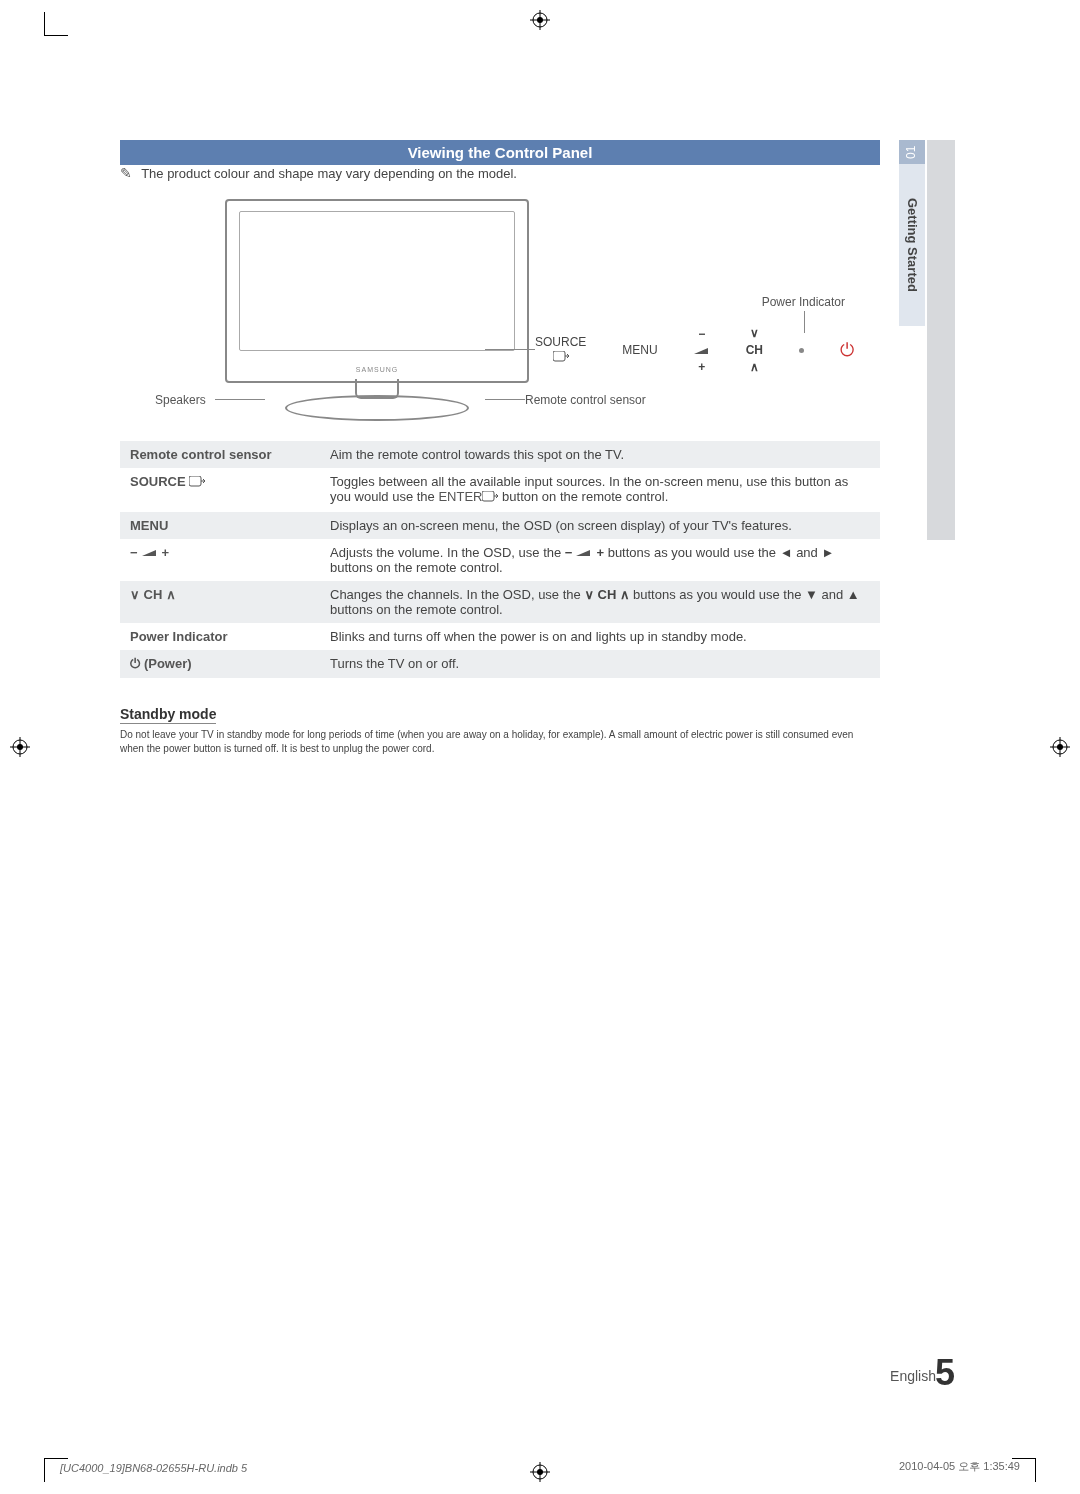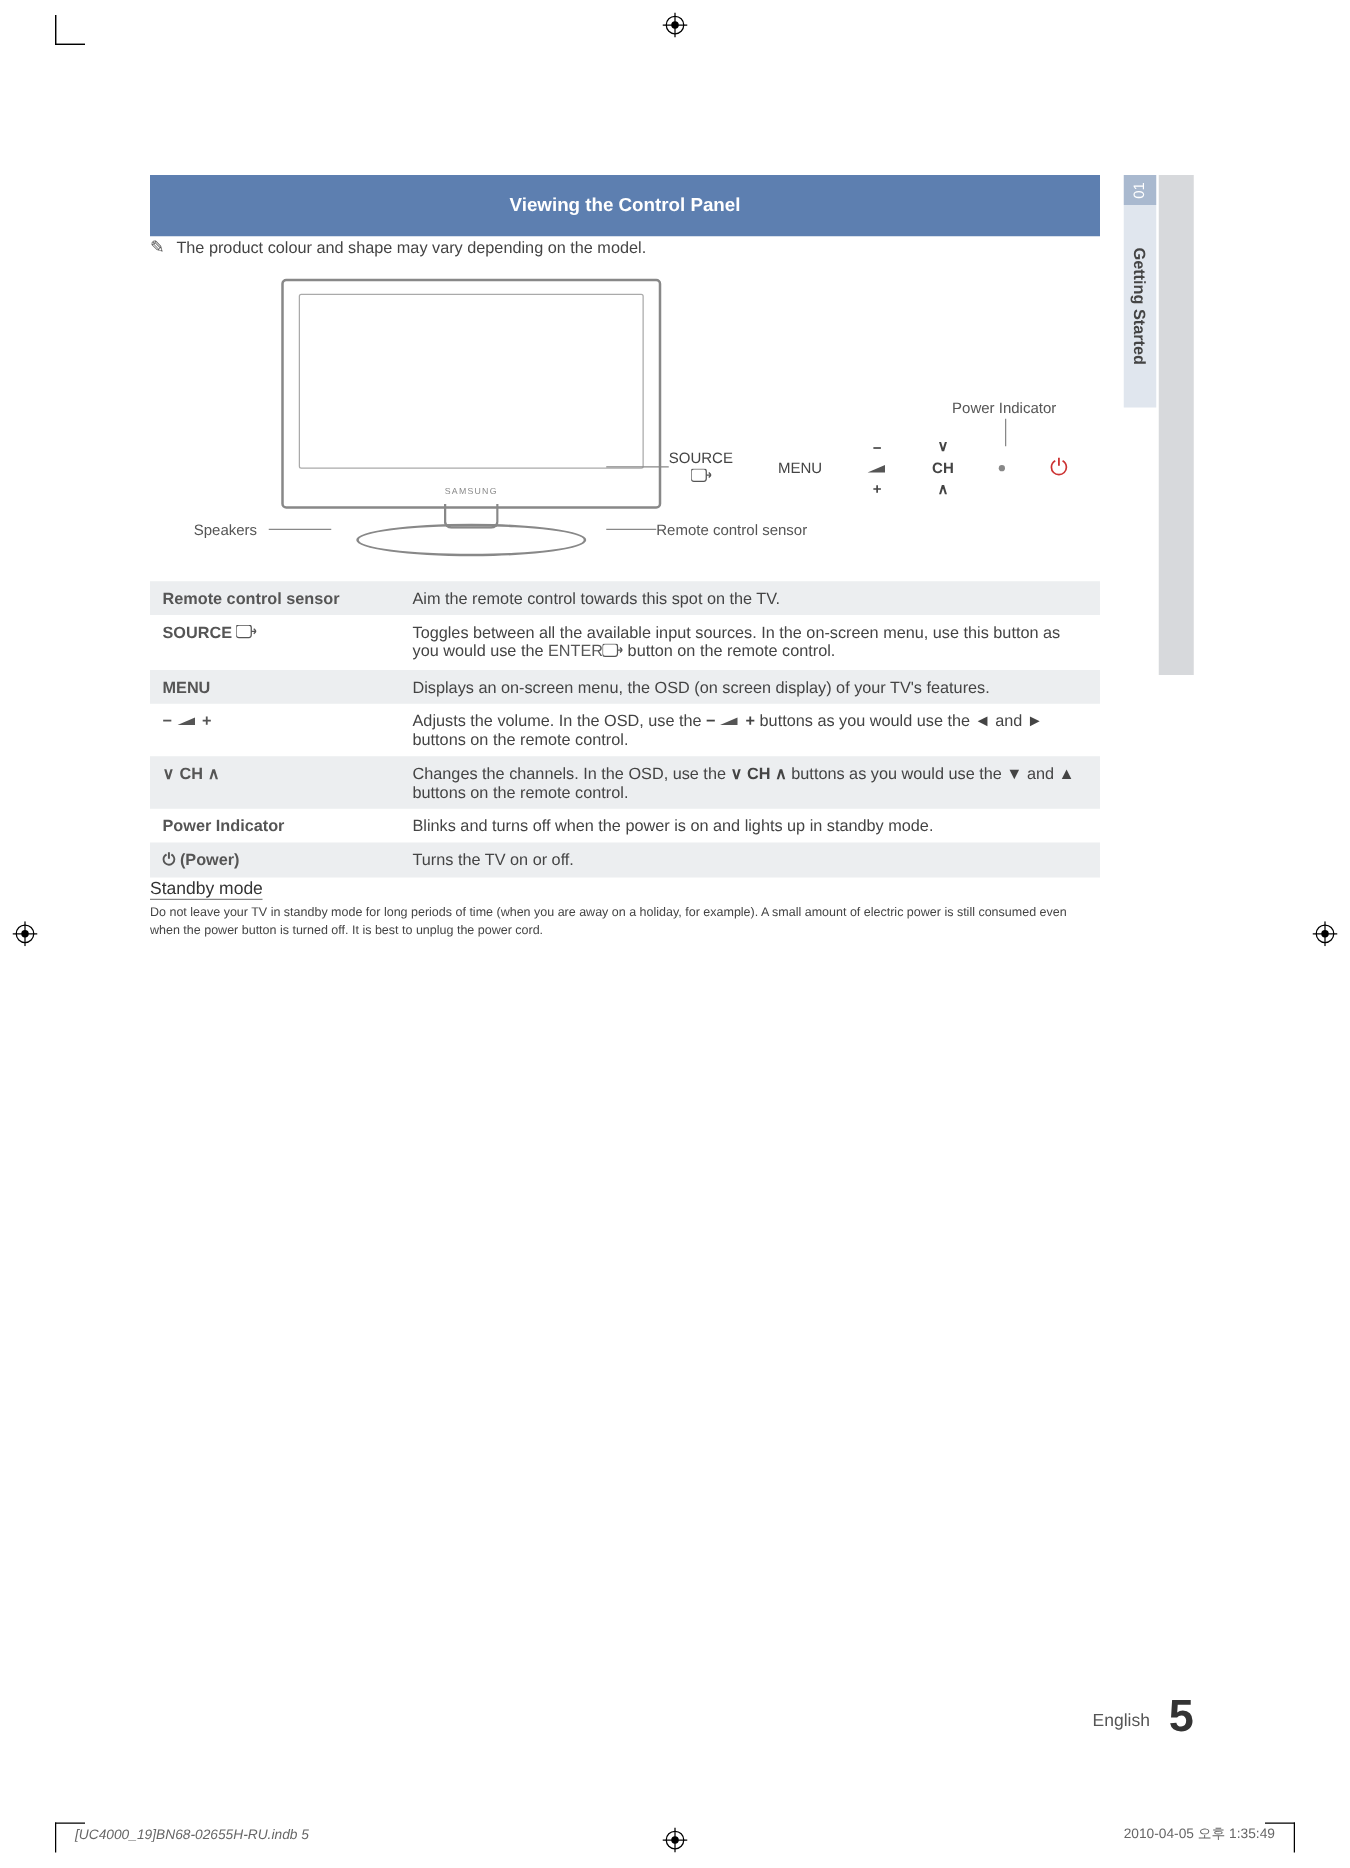--- a/index.html
+++ b/index.html
@@ -35,21 +35,21 @@
     left:120px;
     top:140px;
     width:760px;
   }
 
   .section-banner {
     background:#5d7fb0;
     color:#fff;
     font-weight:bold;
     text-align:center;
-    padding:16px 0;
+    padding:4px 0;
     font-size:15px;
   }
 
   .note-line { font-size:13px; color:#444;}
   .note-icon { display:inline-block; margin-right:6px; font-size:14px; color:#555;}
 
   .diagram-wrap {
     position:relative;
     width:690px;
     height:220px;
@@ -100,21 +100,22 @@
     width:100%;
     border-collapse:collapse;
     font-size:13px;
     color:#444;
   }
   table.controls tr:nth-child(odd) td { background:#eceef0; }
   table.controls td { padding:6px 10px; vertical-align:top; }
   table.controls td:first-child { width:180px; font-weight:bold; color:#555; }
 
   .standby-heading {
-    font-weight:normal;
+    margin-top:28px;
+    font-weight:bold;
     font-size:14px;
     color:#333;
     border-bottom:1px solid #888;
     display:inline-block;
     padding-bottom:1px;
   }
   .standby-text { font-size:10px; color:#444; margin-top:4px; line-height:1.4; width:740px; }
 
   .side-tab {
     position:absolute;
@@ -148,21 +149,21 @@
     position:absolute;
     right:125px;
     top:140px;
     width:28px;
     height:400px;
     background:#d7d9dc;
   }
 
   .footer-lang {
     position:absolute;
-    right:160px;
+    right:144px;
     bottom:110px;
     font-size:14px;
     color:#555;
   }
   .footer-page {
     position:absolute;
     right:125px;
     bottom:100px;
     font-size:36px;
     font-weight:bold;

